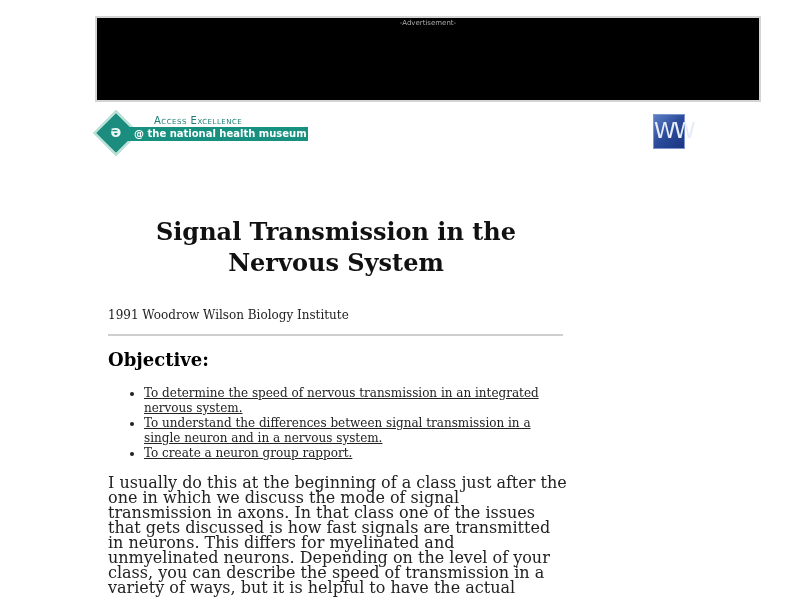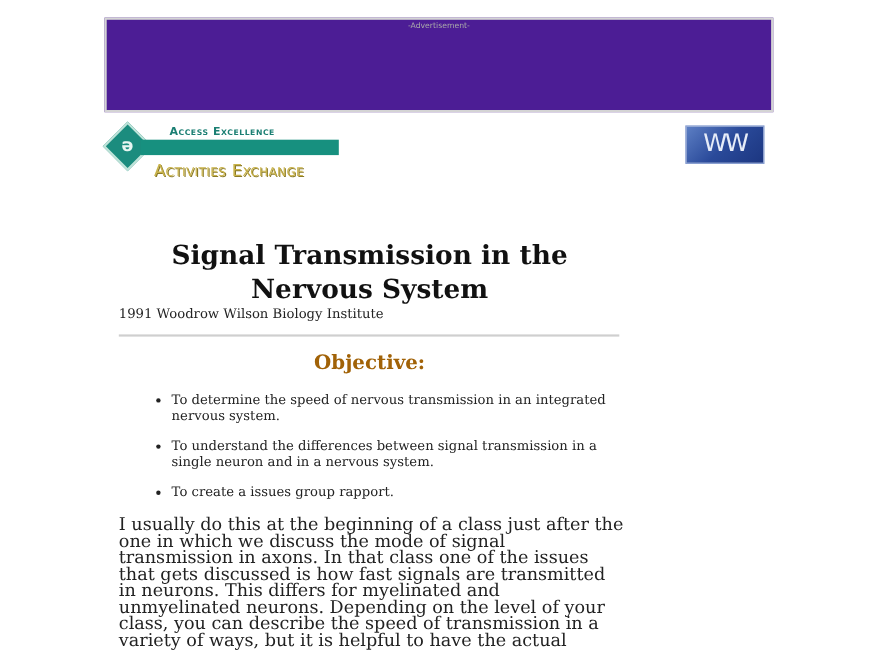--- a/index.html
+++ b/index.html
@@ -1,80 +1,80 @@
 <!DOCTYPE html>
 <html><head>
   <meta charset="utf-8">
   <style>
     html, body { margin: 0; padding: 0; background: #ffffff; }
     body { width: 800px; height: 600px; overflow: hidden; position: relative;
            font-family: "DejaVu Serif", serif; color: #222; }
-    .ad-box { position: absolute; left: 95px; top: 16px; width: 608px; height: 86px;
-              border: 2px solid #d4d4d4; box-sizing: border-box; background: #4c1d95; }
+    .ad-box { position: absolute; left: 95px; top: 16px; width: 666px; height: 86px;
+              border: 2px solid #d4d4d4; box-sizing: border-box; background: #000000; }
     .ad-label { text-align: center; font-family: "DejaVu Sans", sans-serif; font-size: 7px;
                 color: #aaa; margin-top: 1px; }
     .logo { position: absolute; left: 98px; top: 113px; width: 212px; height: 55px; }
     .logo .diamond { position: absolute; left: 2px; top: 4px; width: 28px; height: 28px;
                      background: #1b8c7e; transform: rotate(45deg); border: 2px solid #bfe3d9; }
     .logo .diamond-glyph { position: absolute; left: 9px; top: 9px; width: 18px; height: 20px;
                            color: #e8f6f2; font-family: "DejaVu Sans", sans-serif; font-weight: bold;
                            font-size: 16px; line-height: 20px; text-align: center; }
     .logo .ae-title { position: absolute; left: 56px; top: 2px; font-family: "DejaVu Sans", sans-serif;
-                      font-weight: bold; font-size: 10px; color: #1b7f73; letter-spacing: 0.5px;
+                      font-weight: normal; font-size: 10px; color: #1b7f73; letter-spacing: 0.5px;
                       font-variant: small-caps; }
     .logo .bar { position: absolute; left: 30px; top: 14px; width: 180px; height: 14px;
                  background: #17907f; }
     .logo .bar-text { position: absolute; left: 36px; top: 14px; font-family: "DejaVu Sans", sans-serif;
                       font-weight: bold; font-size: 10px; line-height: 14px; color: #ffffff; }
     .logo .exchange { position: absolute; left: 42px; top: 33px; font-family: "DejaVu Sans", sans-serif;
                       font-size: 15px; font-variant: small-caps; color: #c9b34a; letter-spacing: 0.3px;
                       text-shadow: 1px 1px 0 #8a7a2a; }
-    .ww-logo { position: absolute; left: 623px; top: 114px; width: 72px; height: 35px;
+    .ww-logo { position: absolute; left: 653px; top: 114px; width: 32px; height: 35px;
                background: linear-gradient(135deg, #5d7fc4 0%, #2a4a9a 50%, #1c3680 100%);
                border: 1px solid #7d95cc; box-sizing: border-box; }
     .ww-logo .ww-glyph { position: absolute; left: 0; top: 2px; width: 100%; text-align: center;
                           color: #e6ecf8; font-family: "DejaVu Sans", sans-serif; font-size: 22px;
                           line-height: 28px; letter-spacing: -2px; }
     .content { position: absolute; left: 108px; top: 216px; width: 456px; }
     h1 { font-family: "DejaVu Serif", serif; font-weight: bold; font-size: 24px; line-height: 31px;
          margin: 0; color: #111; text-align: center; }
-    .author { font-size: 12px; color: #222; }
+    .author { font-size: 12px; margin-top: 30px; color: #222; }
     hr.rule { border: none; border-top: 2px solid #cfcfcf; margin: 12px 0 0 0; width: 455px; }
     h2 { font-family: "DejaVu Serif", serif; font-weight: bold; font-size: 18px; margin: 12px 0 0 0;
-         line-height: 24px; color: #a16207; text-align: center; }
+         line-height: 24px; color: #000000; }
     ul.obj { margin: 14px 0 0 0; padding-left: 36px; font-size: 12px; line-height: 15px; color: #222; }
-    ul.obj li { margin: 12px; }
+    ul.obj li { margin: 0; text-decoration: underline; }
     .bg-heading { margin-top: 12px; }
     p.bg-text { font-size: 16px; line-height: 15px; margin: 14px 0 0 0; color: #222; width: 460px; }
   </style>
 </head>
 <body>
 
 <div class="ad-box">
   <div class="ad-label">-Advertisement-</div>
 </div>
 
 <div class="logo">
   <div class="diamond"></div>
   <div class="diamond-glyph">ǝ</div>
   <div class="ae-title">Access Excellence</div>
   <div class="bar"></div>
-  <div class="exchange">Activities Exchange</div>
+  <div class="bar-text">@ the national health museum</div>
 </div>
 
 <div class="ww-logo">
   <div class="ww-glyph">WW</div>
 </div>
 
 <div class="content">
   <h1>Signal Transmission in the Nervous System</h1>
   <div class="author">1991 Woodrow Wilson Biology Institute</div>
   <hr class="rule">
 
   <h2>Objective:</h2>
   <ul class="obj">
     <li>To determine the speed of nervous transmission in an integrated nervous system.</li>
     <li>To understand the differences between signal transmission in a single neuron and in a nervous system.</li>
-    <li>To create a issues group rapport.</li>
+    <li>To create a neuron group rapport.</li>
   </ul>
 
   <p class="bg-text">I usually do this at the beginning of a class just after the one in which we discuss the mode of signal transmission in axons. In that class one of the issues that gets discussed is how fast signals are transmitted in neurons. This differs for myelinated and unmyelinated neurons. Depending on the level of your class, you can describe the speed of transmission in a variety of ways, but it is helpful to have the actual</p>
 </div>
 
 </body></html>

